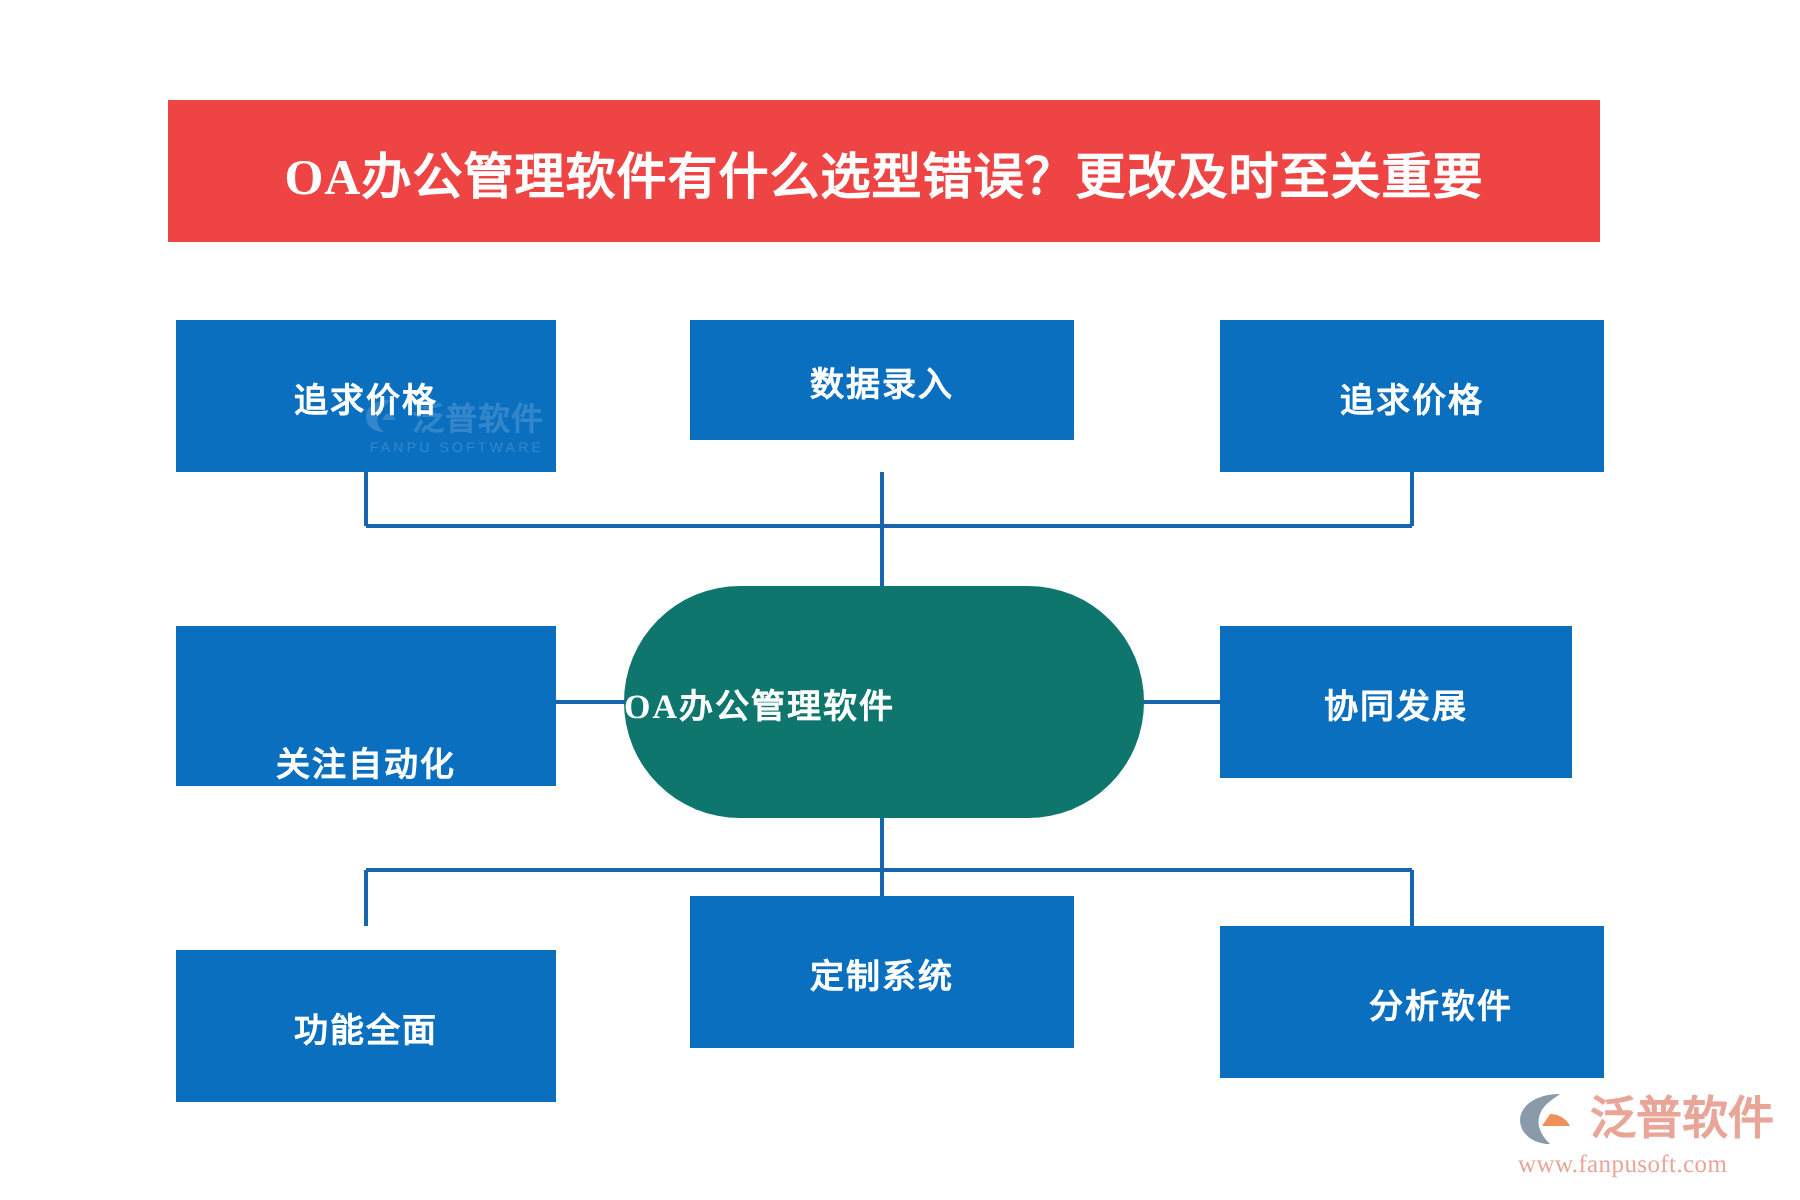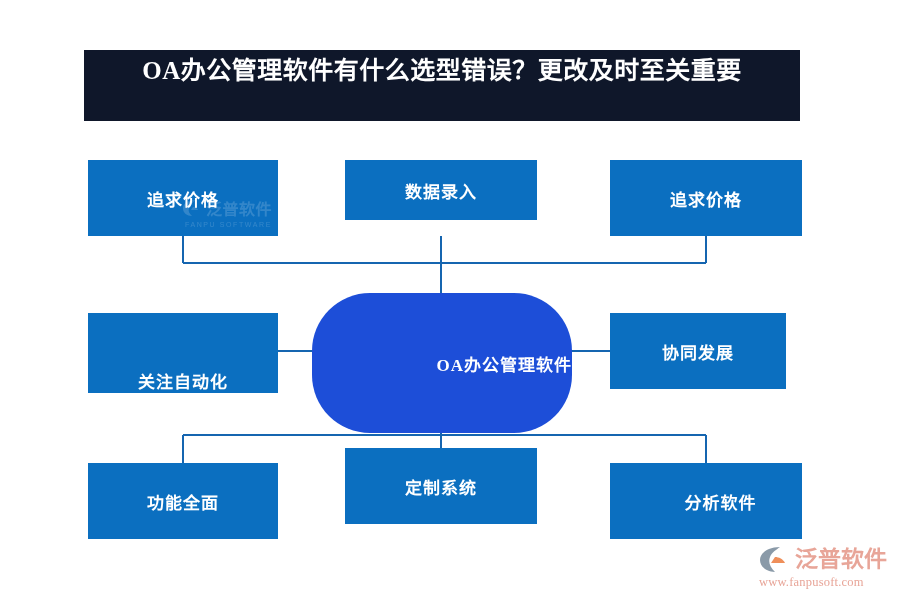--- a/index.html
+++ b/index.html
@@ -19,22 +19,23 @@
     overflow: hidden;
   }
 
   
   #title-banner {
     position: absolute;
     left: 84px;
     top: 50px;
     width: 716px;
     height: 71px;
-    background: #0f172a;
-    display: flex;
+    background: #ef4444;
+    display: flex;
+    align-items: center;
     justify-content: center;
     box-sizing: border-box;
   }
   #title-text {
     color: #ffffff;
     font-size: 25px;
     font-weight: bold;
     letter-spacing: 0.5px;
     white-space: nowrap;
     font-family: "Liberation Serif", "DejaVu Serif", serif;
@@ -102,36 +103,36 @@
   }
 
   
   #box-price      { left: 88px;  top: 160px; width: 190px; height: 76px; }
   #box-data-entry { left: 345px; top: 160px; width: 192px; height: 60px; }
   #box-impl       { left: 610px; top: 160px; width: 192px; height: 76px; }
 
   #box-automation { left: 88px;  top: 313px; width: 190px; height: 80px; align-items: flex-end; }
   #box-collab     { left: 610px; top: 313px; width: 176px; height: 76px; }
 
-  #box-features   { left: 88px;  top: 463px; width: 190px; height: 76px; }
+  #box-features   { left: 88px;  top: 475px; width: 190px; height: 76px; }
   #box-custom     { left: 345px; top: 448px; width: 192px; height: 76px; }
   #box-analysis   { left: 610px; top: 463px; width: 192px; height: 76px; padding-left: 29px; }
 
   
   #center-node {
     position: absolute;
     left: 312px;
     top: 293px;
     width: 260px;
-    height: 140px;
-    background: #1d4ed8;
+    height: 116px;
+    background: #0f766e;
     border-radius: 58px;
     display: flex;
     align-items: center;
-    justify-content: flex-end;
+    justify-content: flex-start;
     box-sizing: border-box;
   }
   #center-node .node-label {
     color: #ffffff;
     font-size: 17px;
     font-weight: bold;
     letter-spacing: 1px;
     white-space: nowrap;
     font-family: "Liberation Serif", "DejaVu Serif", serif;
   }

